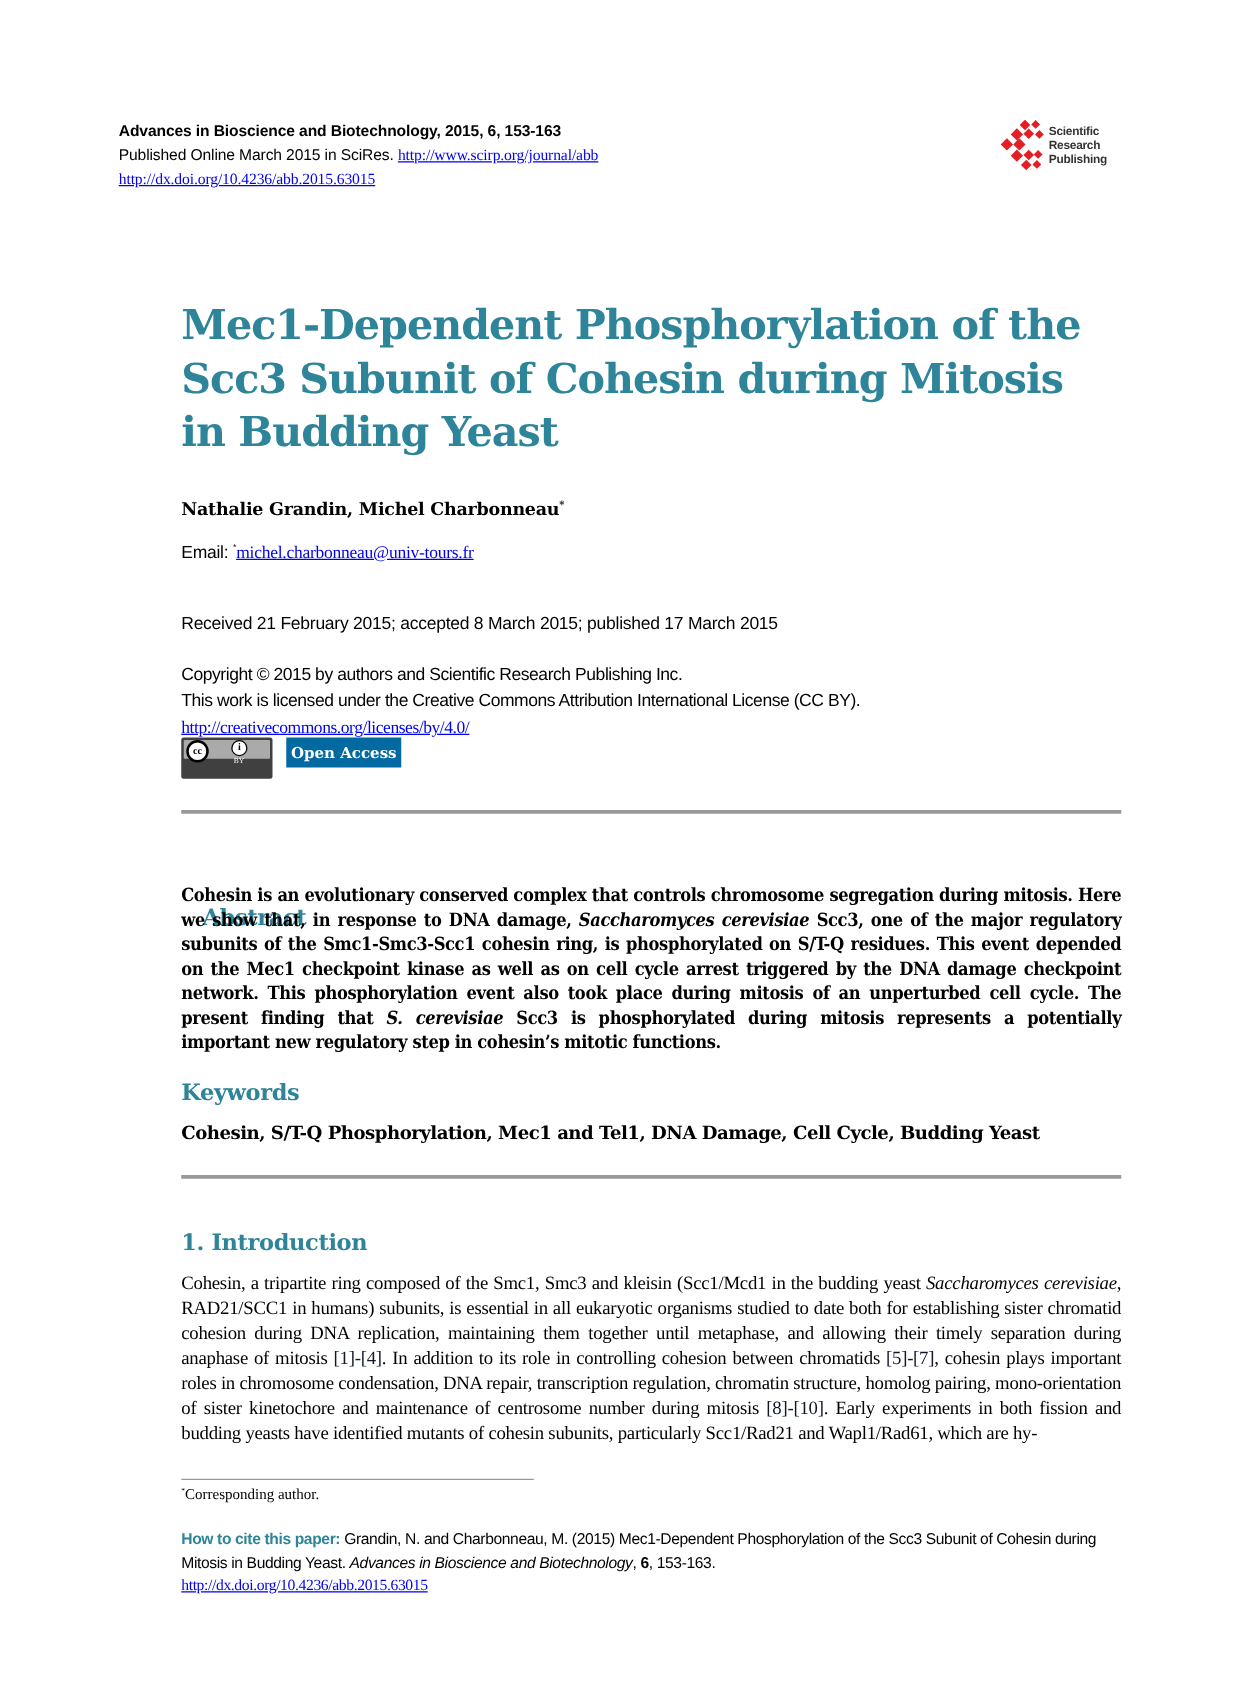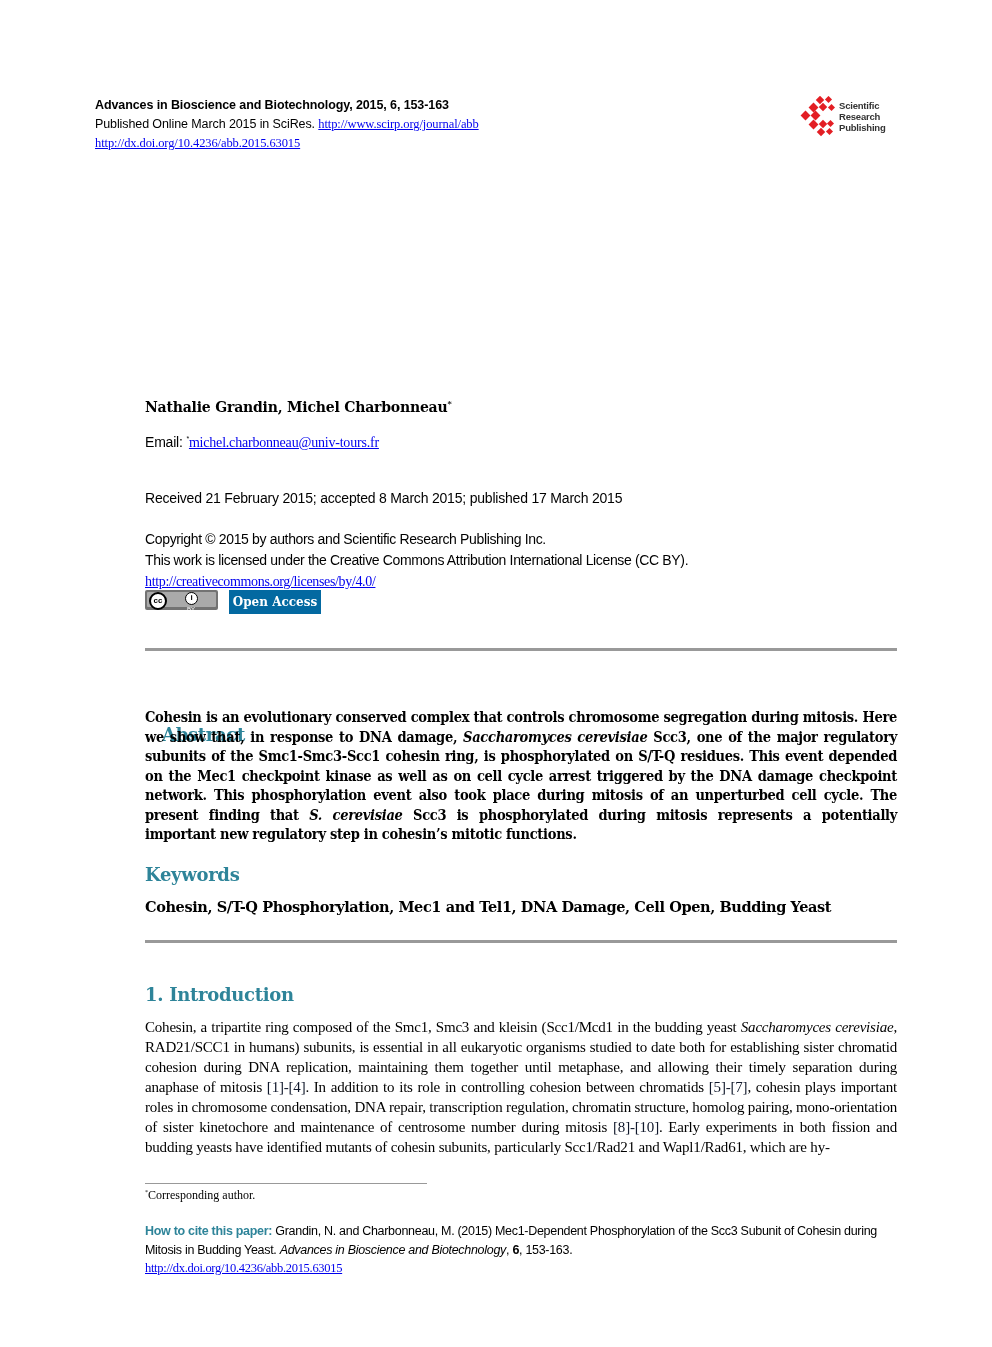--- a/index.html
+++ b/index.html
@@ -21,21 +21,21 @@
 
     .authors { position: absolute; left: 145px; top: 398px; font-size: 15px; font-weight: bold; letter-spacing: -0.2px; }
     .authors sup { font-size: 8px; }
     .affil { position: absolute; left: 145px; top: 429px; font-size: 14px; line-height: 20px; letter-spacing: -0.2px; }
     .affil sup { font-size: 7px; vertical-align: 6px; }
     .received { position: absolute; left: 145px; top: 490px; font-size: 14px; letter-spacing: -0.2px; }
 
     .copyright { position: absolute; left: 145px; top: 529px; font-size: 14px; line-height: 21px; letter-spacing: -0.35px; }
 
     .badges { position: absolute; left: 145px; top: 590px; height: 24px; }
-    .cc-badge { position: absolute; left: 0; top: 0; width: 73px; height: 20px; background: #737373; border-radius: 2px; }
+    .cc-badge { position: absolute; left: 0; top: 0; width: 73px; height: 33px; background: #404040; border-radius: 2px; font-family: Liberation Serif, serif; }
     .cc-badge .inner { position: absolute; left: 2px; top: 2px; width: 69px; height: 15px; background: #aaa; border-radius: 1px; }
     .cc-badge .cc-circle { position: absolute; left: 4px; top: 2px; width: 18px; height: 18px; border-radius: 50%; background: #fff; border: 2px solid #000; box-sizing: border-box; font-size: 8px; font-weight: bold; text-align: center; line-height: 14px; }
     .cc-badge .by-circle { position: absolute; left: 40px; top: 2px; width: 13px; height: 13px; border-radius: 50%; background: #fff; border: 1.5px solid #000; box-sizing: border-box; font-size: 8px; text-align: center; line-height: 10px; font-weight: bold; }
     .cc-badge .by-label { position: absolute; left: 42px; top: 16px; font-size: 6px; color: #fff; }
     .oa-badge { position: absolute; left: 84px; top: 0; width: 92px; height: 24px; background: #0369a1; color: #fff; font-size: 13px; font-weight: bold; text-align: center; line-height: 24px; }
 
     .rule { position: absolute; left: 145px; width: 752px; height: 3px; background: #999999; }
 
     .h2 { position: absolute; left: 145px; font-size: 18px; letter-spacing: -0.3px; }
     .abstract { position: absolute; left: 145px; top: 707px; width: 752px; font-size: 14.5px; line-height: 19.5px; font-weight: bold; text-align: justify; letter-spacing: -0.3px; font-family: "DejaVu Serif", "Liberation Serif", serif; font-stretch: condensed; }
@@ -80,20 +80,21 @@
         <rect x="31" y="25" width="5" height="5" transform="rotate(45 33.5 27.5)"></rect>
       </g>
     </svg>
     <div class="logo-text">
       <div>Scientific</div>
       <div>Research</div>
       <div>Publishing</div>
     </div>
   </div>
 
+  <h1 class="title heading" style="margin:0;">Mec1-Dependent Phosphorylation of the Scc3 Subunit of Cohesin during Mitosis in Budding Yeast</h1>
 
   <div class="authors serif" style="font-family:'DejaVu Serif','Liberation Serif',serif;font-size:14px;">
     <span>Nathalie Grandin, Michel Charbonneau</span><sup>*</sup>
   </div>
 
   <div class="affil sans">
     <div><span>Email: </span><sup>*</sup><a class="link">michel.charbonneau@univ-tours.fr</a></div>
   </div>
 
   <div class="received sans">Received 21 February 2015; accepted 8 March 2015; published 17 March 2015</div>
@@ -113,21 +114,21 @@
     </div>
     <div class="oa-badge serif" style="font-family:'DejaVu Serif','Liberation Serif',serif;font-size:12px;">Open Access</div>
   </div>
 
   <div class="rule" style="top:648px;"></div>
 
   <h2 class="h2 heading" style="top:707px;margin:17px;">Abstract</h2>
   <div class="abstract"><span>Cohesin is an evolutionary conserved complex that controls chromosome segregation during mitosis. Here we show that, in response to DNA damage, </span><i>Saccharomyces cerevisiae</i><span> Scc3, one of the major regulatory subunits of the Smc1-Smc3-Scc1 cohesin ring, is phosphorylated on S/T-Q residues. This event depended on the Mec1 checkpoint kinase as well as on cell cycle arrest triggered by the DNA damage checkpoint network. This phosphorylation event also took place during mitosis of an unperturbed cell cycle. The present finding that </span><i>S. cerevisiae</i><span> Scc3 is phosphorylated during mitosis represents a potentially important new regulatory step in cohesin’s mitotic functions.</span></div>
 
   <h2 class="h2 heading" style="top:864px;margin:0;">Keywords</h2>
-  <div class="keywords">Cohesin, S/T-Q Phosphorylation, Mec1 and Tel1, DNA Damage, Cell Open, Budding Yeast</div>
+  <div class="keywords">Cohesin, S/T-Q Phosphorylation, Mec1 and Tel1, DNA Damage, Cell Cycle, Budding Yeast</div>
 
   <div class="rule" style="top:940px;"></div>
 
   <h2 class="h2 heading" style="top:984px;margin:0;">1. Introduction</h2>
   <div class="intro serif"><span>Cohesin, a tripartite ring composed of the Smc1, Smc3 and kleisin (Scc1/Mcd1 in the budding yeast </span><i>Saccharomyces cerevisiae</i><span>, RAD21/SCC1 in humans) subunits, is essential in all eukaryotic organisms studied to date both for establishing sister chromatid cohesion during DNA replication, maintaining them together until metaphase, and allowing their timely separation during anaphase of mitosis </span><span class="cite">[1]-[4]</span><span>. In addition to its role in controlling cohesion between chromatids </span><span class="cite">[5]-[7]</span><span>, cohesin plays important roles in chromosome condensation, DNA repair, transcription regulation, chromatin structure, homolog pairing, mono-orientation of sister kinetochore and maintenance of centrosome number during mitosis </span><span class="cite">[8]-[10]</span><span>. Early experiments in both fission and budding yeasts have identified mutants of cohesin subunits, particularly Scc1/Rad21 and Wapl1/Rad61, which are hy-</span></div>
 
   <div class="fn-rule"></div>
   <div class="footnote serif"><sup>*</sup><span>Corresponding author.</span></div>
 
   <div class="howto sans">

